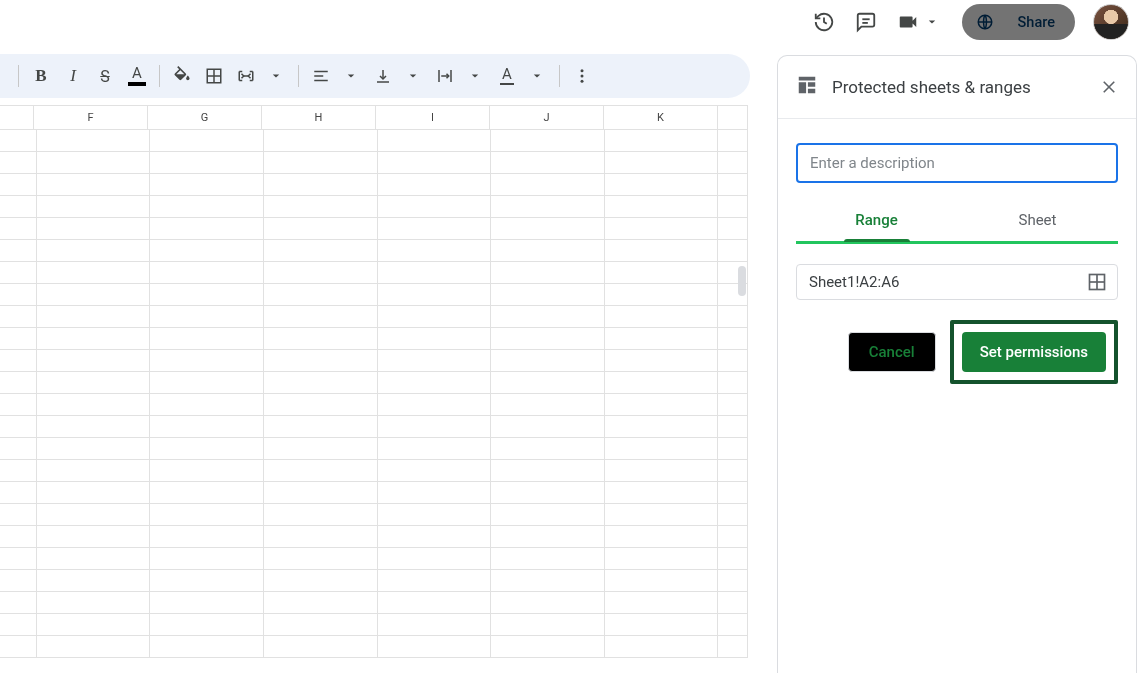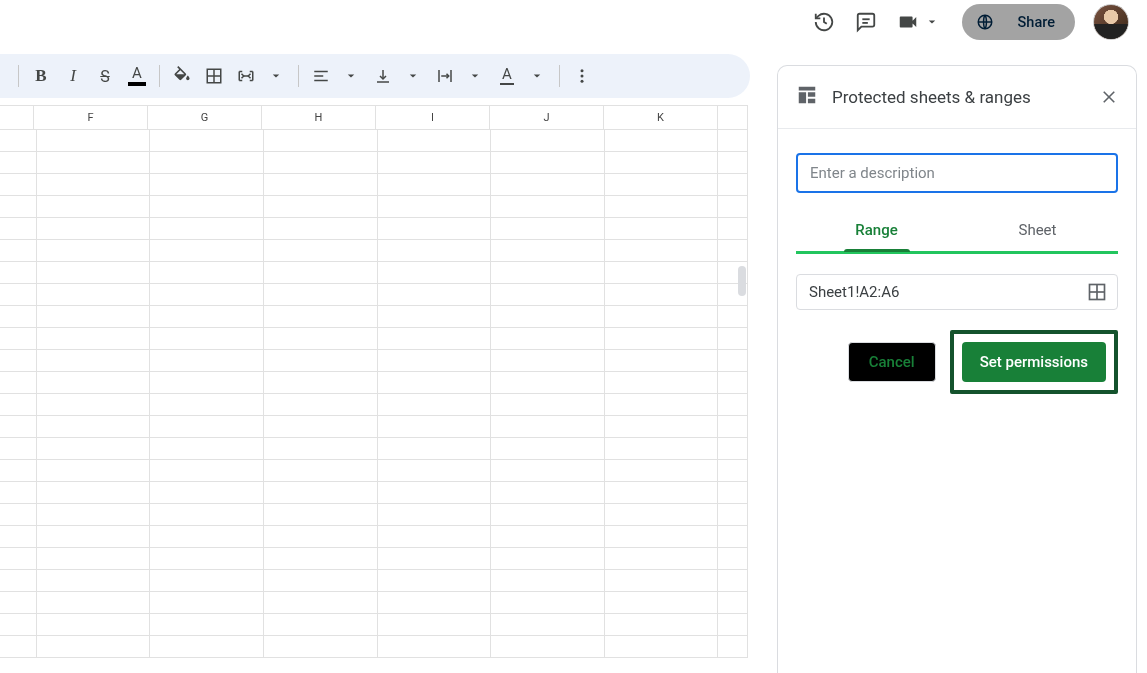--- a/index.html
+++ b/index.html
@@ -1,21 +1,21 @@
 <!DOCTYPE html>
 <html><head>
 <meta charset="utf-8">
 <style>
 * { margin: 0; padding: 0; box-sizing: border-box; font-family: 'Google Sans', Roboto, Arial, sans-serif; }
 body { background: #fff; overflow: hidden; width: 1147px; height: 673px; position: relative; }
 
 .top-bar { position: absolute; top: 0; right: 0; height: 44px; display: flex; align-items: center; gap: 18px; padding-right: 18px; }
 .top-icon { width: 24px; height: 24px; display: flex; align-items: center; justify-content: center; color: #444746; cursor: pointer; }
 .meet-group { display: flex; align-items: center; gap: 2px; }
-.share-btn { background: #a3a3a3; border-radius: 40px; padding: 9px 20px 9px 14px; display: flex; align-items: center; gap: 24px; color: #001d35; font-size: 14.5px; font-weight: 500; cursor: pointer; }
+.share-btn { background: #737373; border-radius: 40px; padding: 9px 20px 9px 14px; display: flex; align-items: center; gap: 24px; color: #001d35; font-size: 14.5px; font-weight: 500; cursor: pointer; }
 .avatar { width: 36px; height: 36px; border-radius: 50%; background: linear-gradient(135deg,#7a5240,#3a2818); background-size:cover; border:1px solid #ccc; overflow:hidden; position:relative;}
 .avatar::after{content:"";position:absolute;inset:0;background:radial-gradient(circle at 50% 35%, #e8c9a8 0 25%, transparent 26%), linear-gradient(180deg, transparent 55%, #222 55% 100%);}
 
 .toolbar-wrap { position: absolute; top: 54px; left: 0; right: 0; display:flex; justify-content:space-between; align-items:center; padding-right: 18px;}
 .toolbar { background: #edf2fa; border-radius: 0 40px 40px 0; height: 44px; display: flex; align-items: center; padding: 0 14px; gap: 4px; width: 750px;}
 .tbtn { min-width: 28px; height: 28px; border-radius: 4px; display: flex; align-items: center; justify-content: center; color: #444746; cursor: pointer; font-size: 18px; position:relative;}
 .sep { width: 1px; height: 22px; background: #c7c7c7; margin: 0 4px; }
 .bold-b { font-weight: 700; font-size: 17px; font-family: Georgia, serif;}
 .italic-i { font-style: italic; font-family: Georgia, serif; font-size: 17px;}
 .strike-s { text-decoration: line-through; font-size: 16px;}
@@ -29,21 +29,21 @@
 .sheet-area { position: absolute; top: 105px; left: 0; width: 748px; bottom: 0; overflow: hidden; border-top: 1px solid #e1e1e1;}
 .col-headers { display: flex; height: 24px; background: #fff; border-bottom: 1px solid #e1e1e1;}
 .col-headers .rh-corner{width:37px; border-right:1px solid #e1e1e1;}
 .col-h { width: 114px; border-right: 1px solid #e1e1e1; display:flex; align-items:center; justify-content:center; font-size:11px; color:#444; text-align:center;}
 .grid { }
 .row { display: flex; height: 22px; }
 .rh { width: 37px; border-right: 1px solid #e1e1e1; border-bottom: 1px solid #e1e1e1; background:#fff;}
 .cell { width: 114px; border-right: 1px solid #e1e1e1; border-bottom: 1px solid #e1e1e1; background:#fff;}
 .vscroll-thumb{position:absolute; right:2px; top:160px; width:8px; height:30px; background:#dadce0; border-radius:4px;}
 
-.side-panel { position: absolute; top: 65px; right: 10px; bottom: 0; width: 360px; background: #fff; border: 1px solid #dadce0; border-radius: 10px 10px 0 0; border-bottom:none;}
+.side-panel { position: absolute; top: 55px; right: 10px; bottom: 0; width: 360px; background: #fff; border: 1px solid #dadce0; border-radius: 10px 10px 0 0; border-bottom:none;}
 .panel-header { display: flex; align-items: center; padding: 18px 16px 18px 18px; border-bottom: 1px solid #e8eaed; gap: 14px;}
 .panel-header .title { font-size: 17px; color: #3c4043; flex: 1; }
 .panel-header .close { cursor: pointer; color:#5f6368; width:22px; height:22px; display:flex; align-items:center; justify-content:center;}
 .panel-body { padding: 24px 18px; }
 .desc-input { width: 100%; height: 40px; border: 2px solid #1a73e8; border-radius: 4px; padding: 0 12px; font-size: 15px; color: #3c4043; outline: none; }
 .desc-input::placeholder { color: #80868b; }
 .tabs { display: flex; margin-top: 18px; border-bottom: 3px solid #22c55e; }
 .tab { flex: 1; text-align: center; padding: 10px 0 12px; font-size: 15px; color: #5f6368; cursor: pointer; position: relative;}
 .tab.active { color: #188038; font-weight:500;}
 .tab.active::after { content: ""; position: absolute; bottom: -1px; left: 50%; transform: translateX(-50%); width: 66px; height: 3px; background: #188038; border-radius: 3px 3px 0 0;}

